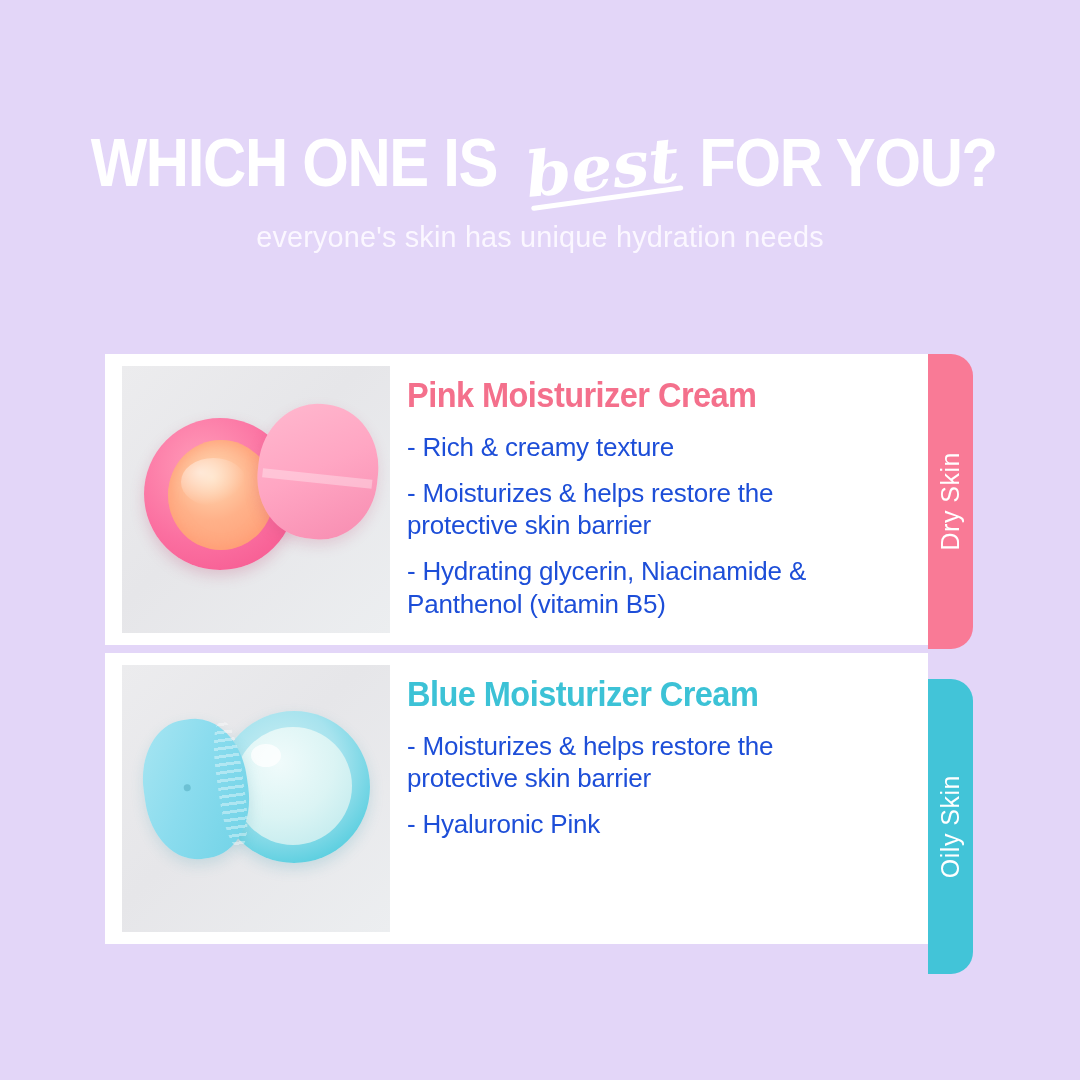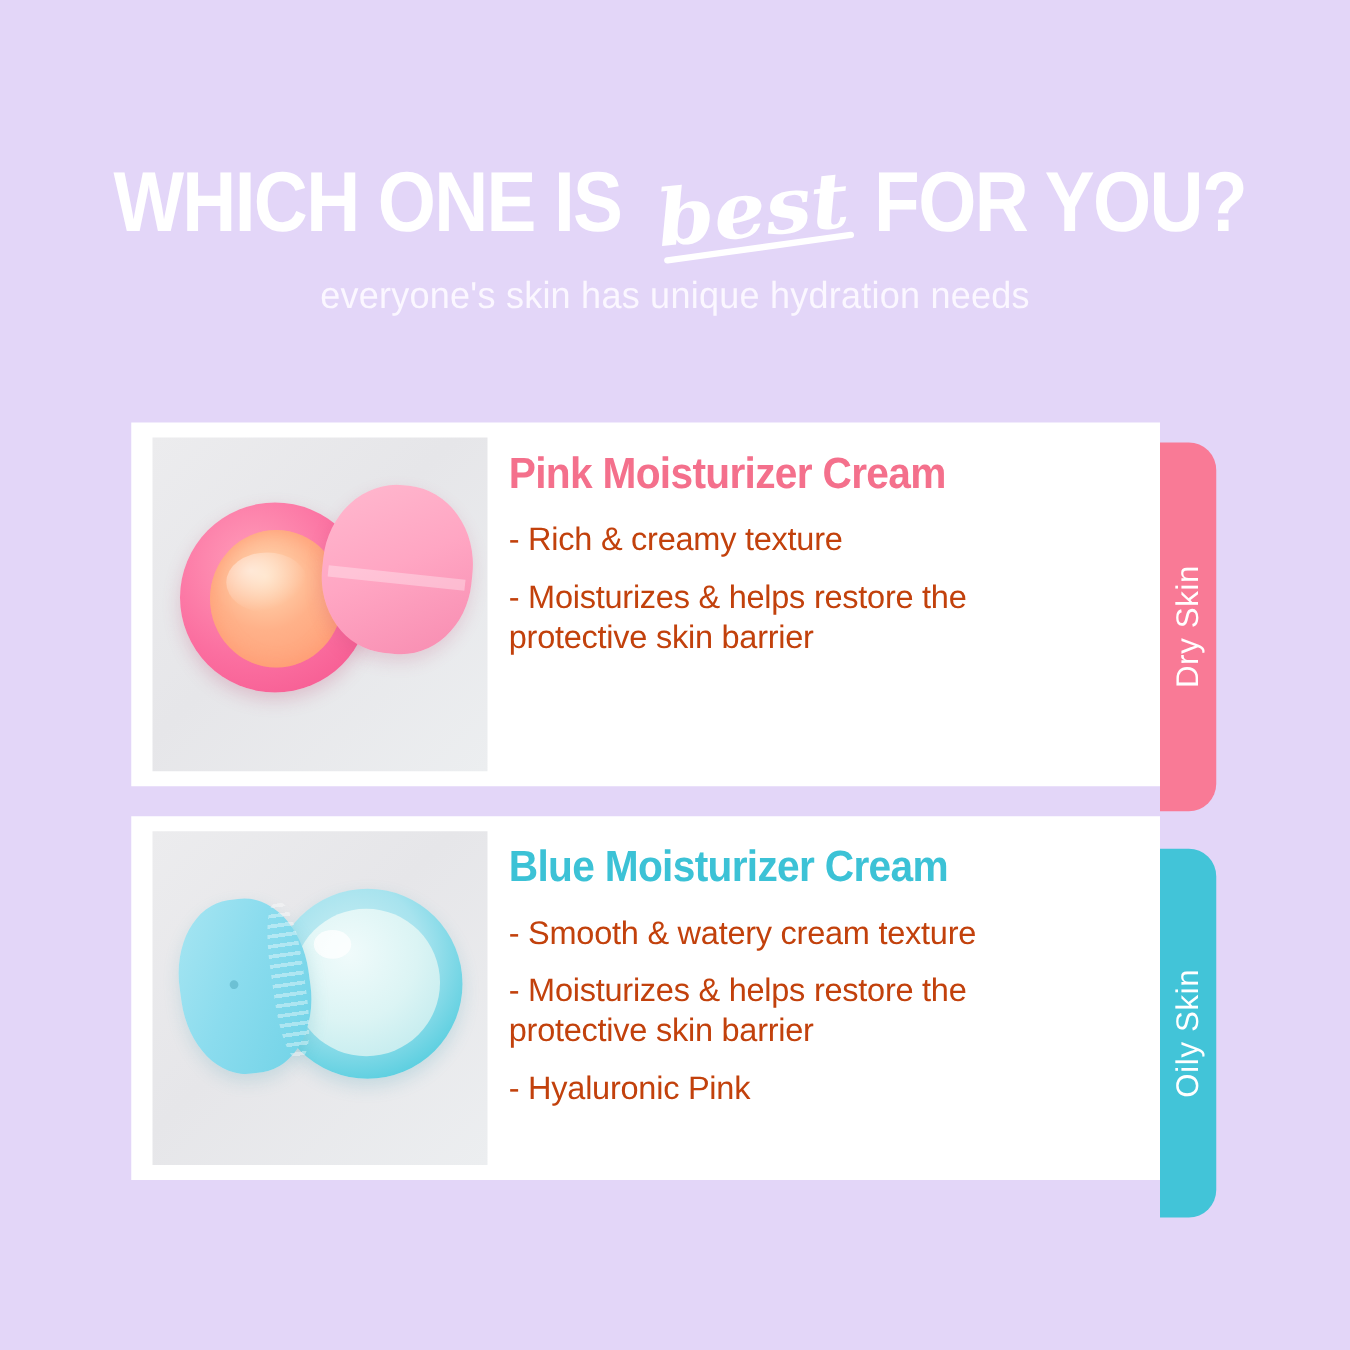--- a/index.html
+++ b/index.html
@@ -59,21 +59,21 @@
 
   
   .card {
     position:absolute;
     left:105px;
     width:823px;
     background:#ffffff;
     display:flex;
     align-items:flex-start;
   }
-  #card-0 { top:338px; height:291px; }
+  #card-0 { top:354px; height:291px; }
   #card-1 { top:653px; height:291px; }
 
   .tab {
     position:absolute;
     width:45px;
     border-top-right-radius:22px;
     border-bottom-right-radius:22px;
     color:#ffffff;
     display:flex;
     align-items:center;
@@ -177,21 +177,21 @@
     letter-spacing:-0.6px;
     transform:scaleX(0.93);
     transform-origin:left center;
     margin-bottom:17px;
     line-height:1.05;
   }
   #card-0 .card-title { color:#f4708c; }
   #card-1 .card-title { color:#3cc2d6; }
   .bullet {
     font-size:26px;
-    color:#c2410c;
+    color:#1d4ed8;
     line-height:1.24;
     margin-bottom:14px;
     max-width:470px;
     letter-spacing:-0.2px;
   }
 </style>
 </head>
 <body>
 
 <div class="header">
@@ -206,34 +206,34 @@
 <div class="card" id="card-0">
   <div class="thumb">
     <div class="jar-base-pink"></div>
     <div class="jar-inner-pink"></div>
     <div class="lid-pink"></div>
   </div>
   <div class="card-body">
     <div class="card-title">Pink Moisturizer Cream</div>
     <div class="bullet">- Rich &amp; creamy texture</div>
     <div class="bullet">- Moisturizes &amp; helps restore the protective skin barrier</div>
+    <div class="bullet">- Hydrating glycerin, Niacinamide &amp; Panthenol (vitamin B5)</div>
   </div>
 </div>
 <div class="tab" id="tab-0">
   <span class="tab-label">Dry Skin</span>
 </div>
 
 <div class="card" id="card-1">
   <div class="thumb">
     <div class="jar-base-blue"></div>
     <div class="jar-inner-blue"></div>
     <div class="lid-blue"></div>
   </div>
   <div class="card-body">
     <div class="card-title">Blue Moisturizer Cream</div>
-    <div class="bullet">- Smooth &amp; watery cream texture</div>
     <div class="bullet">- Moisturizes &amp; helps restore the protective skin barrier</div>
     <div class="bullet">- Hyaluronic Pink</div>
   </div>
 </div>
 <div class="tab" id="tab-1">
   <span class="tab-label">Oily Skin</span>
 </div>
 
 </body></html>

